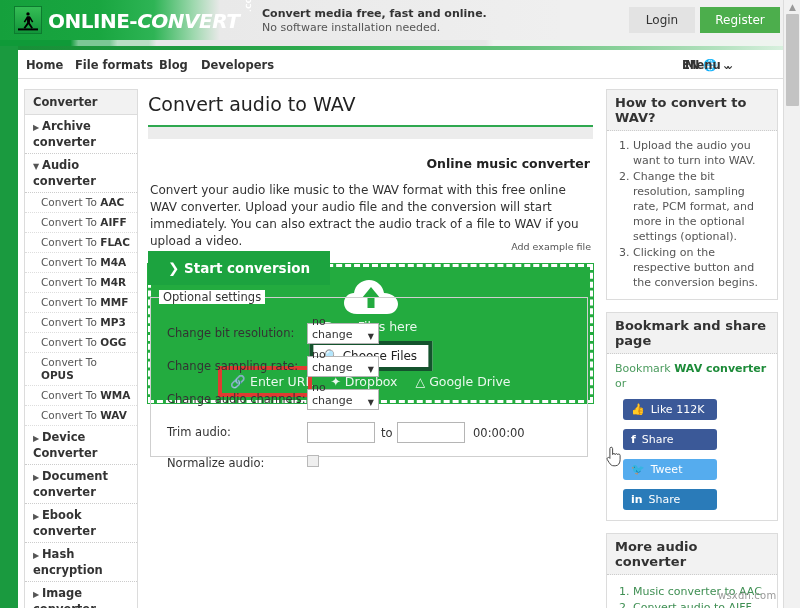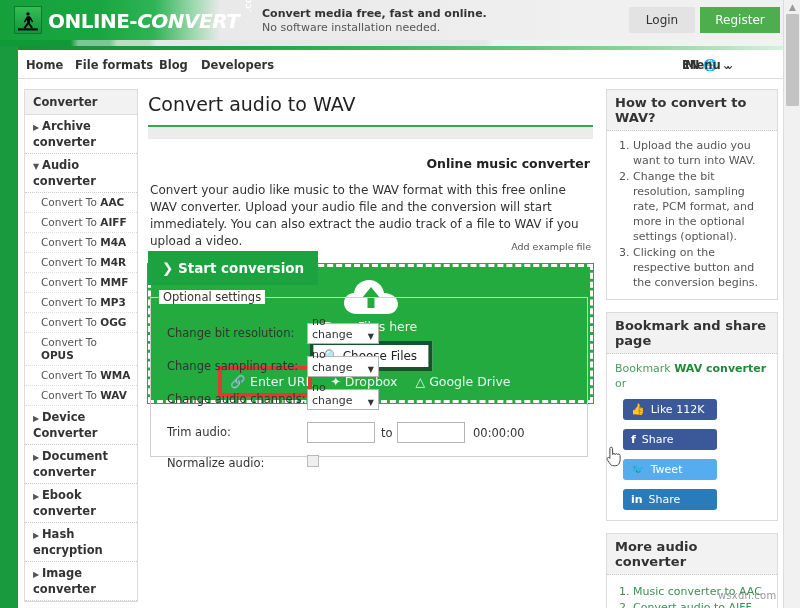--- a/index.html
+++ b/index.html
@@ -159,21 +159,21 @@
   }
   .source-row span.itm { cursor: pointer; white-space: nowrap; }
   .highlight-box {
     position: absolute; top: 99px; left: 67px; width: 94px; height: 31px;
     border: 4px solid #e03b32; background: transparent; pointer-events: none;
   }
 
   .start-btn {
     position: absolute; top: 162px; left: 0; background: #1ca33f;
     color: #fff; font-size: 13.5px; font-weight: bold;
-    padding: 9px 14px; border: none; cursor: pointer;
+    padding: 9px 20px; border: none; cursor: pointer;
     font-family: "DejaVu Sans", "Liberation Sans", sans-serif;
   }
   .add-example {
     position: absolute; top: 152px; right: 2px;
     font-size: 9.5px; color: #555; cursor: pointer;
   }
 
   .fieldset {
     position: absolute; top: 208px; left: 2px; width: 438px; height: 160px;
     border: 1px solid #cfcfcf; border-top: 1px solid #cfcfcf;
@@ -302,20 +302,21 @@
 
       <div class="sb-group">
         <span class="arrow">▶</span><span>Archive converter</span>
       </div>
       <div class="sb-group">
         <span class="arrow">▼</span><span>Audio converter</span>
       </div>
 
       <div class="sb-sub"><span>Convert To </span><b>AAC</b></div>
       <div class="sb-sub"><span>Convert To </span><b>AIFF</b></div>
+      <div class="sb-sub"><span>Convert To </span><b>FLAC</b></div>
       <div class="sb-sub"><span>Convert To </span><b>M4A</b></div>
       <div class="sb-sub"><span>Convert To </span><b>M4R</b></div>
       <div class="sb-sub"><span>Convert To </span><b>MMF</b></div>
       <div class="sb-sub"><span>Convert To </span><b>MP3</b></div>
       <div class="sb-sub"><span>Convert To </span><b>OGG</b></div>
       <div class="sb-sub"><span>Convert To </span><b>OPUS</b></div>
       <div class="sb-sub"><span>Convert To </span><b>WMA</b></div>
       <div class="sb-sub"><span>Convert To </span><b>WAV</b></div>
 
       <div class="sb-group"><span class="arrow">▶</span><span>Device Converter</span></div>

